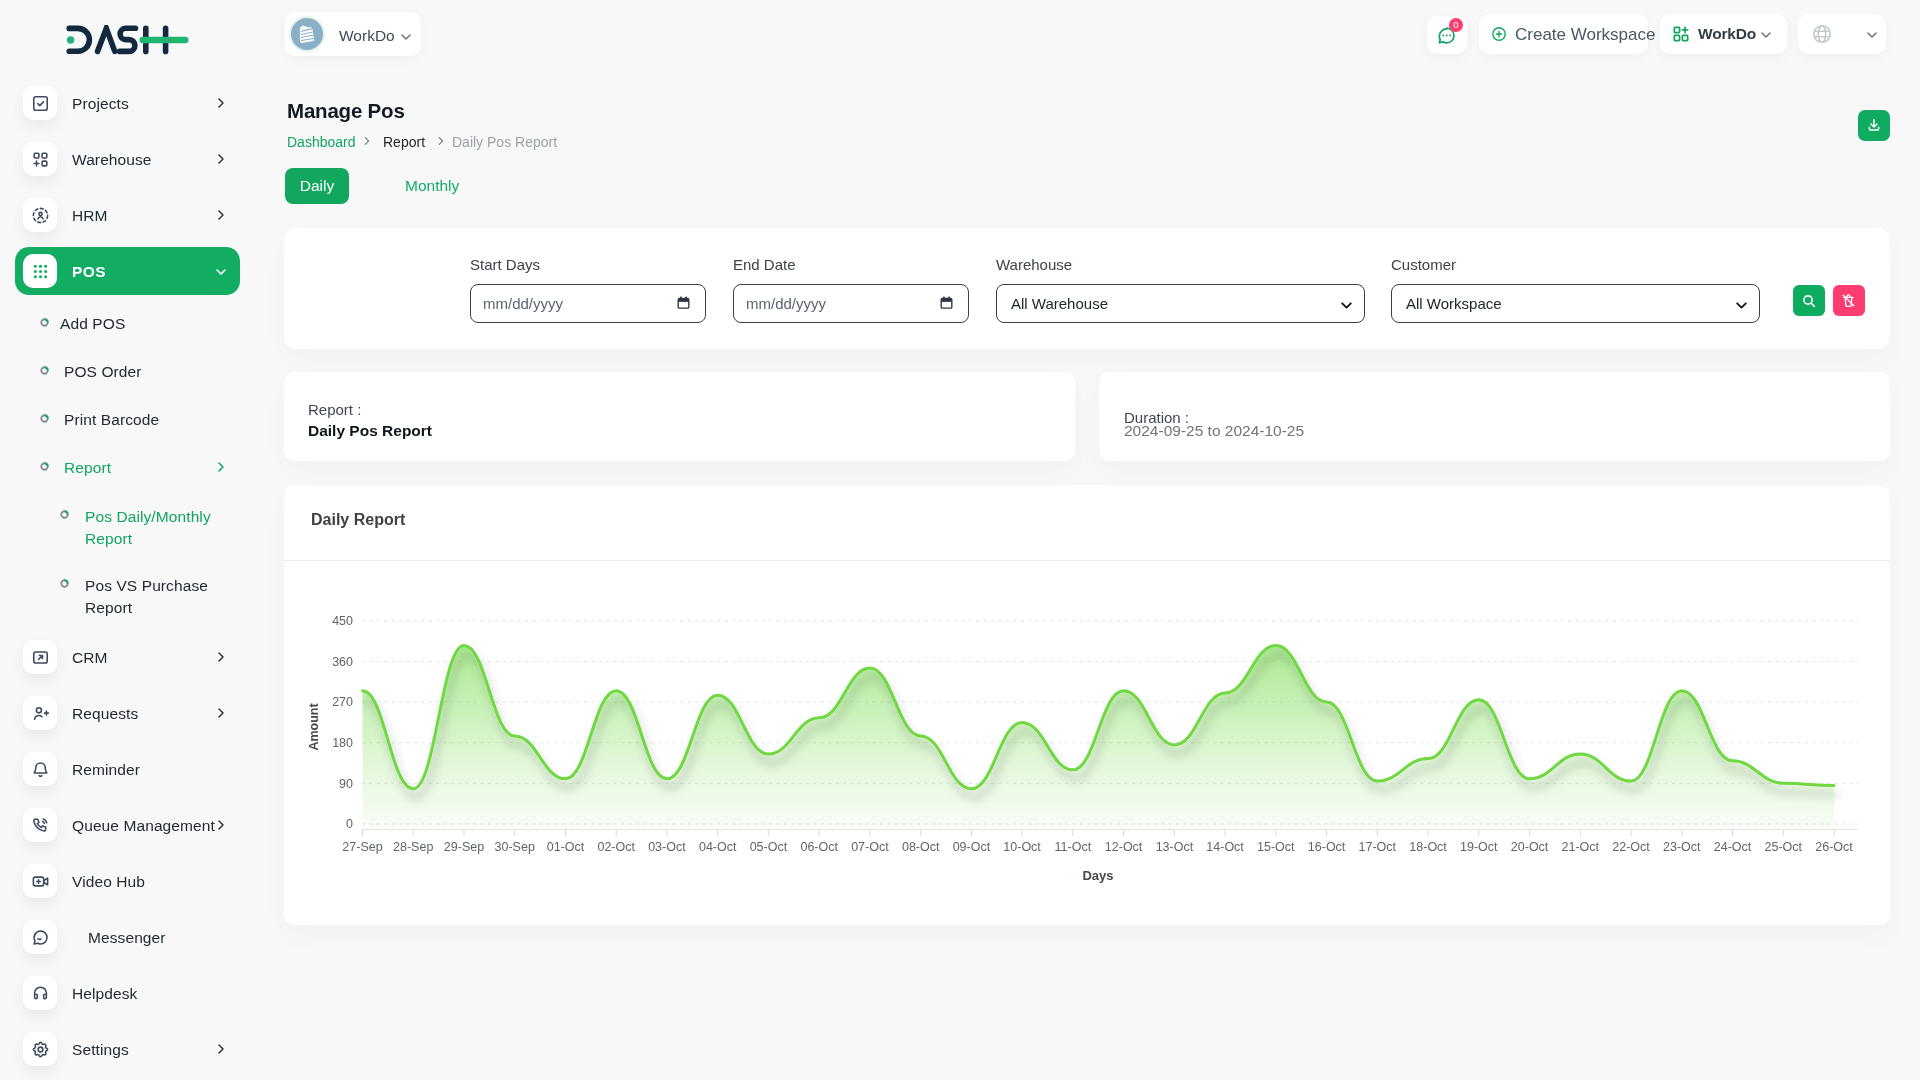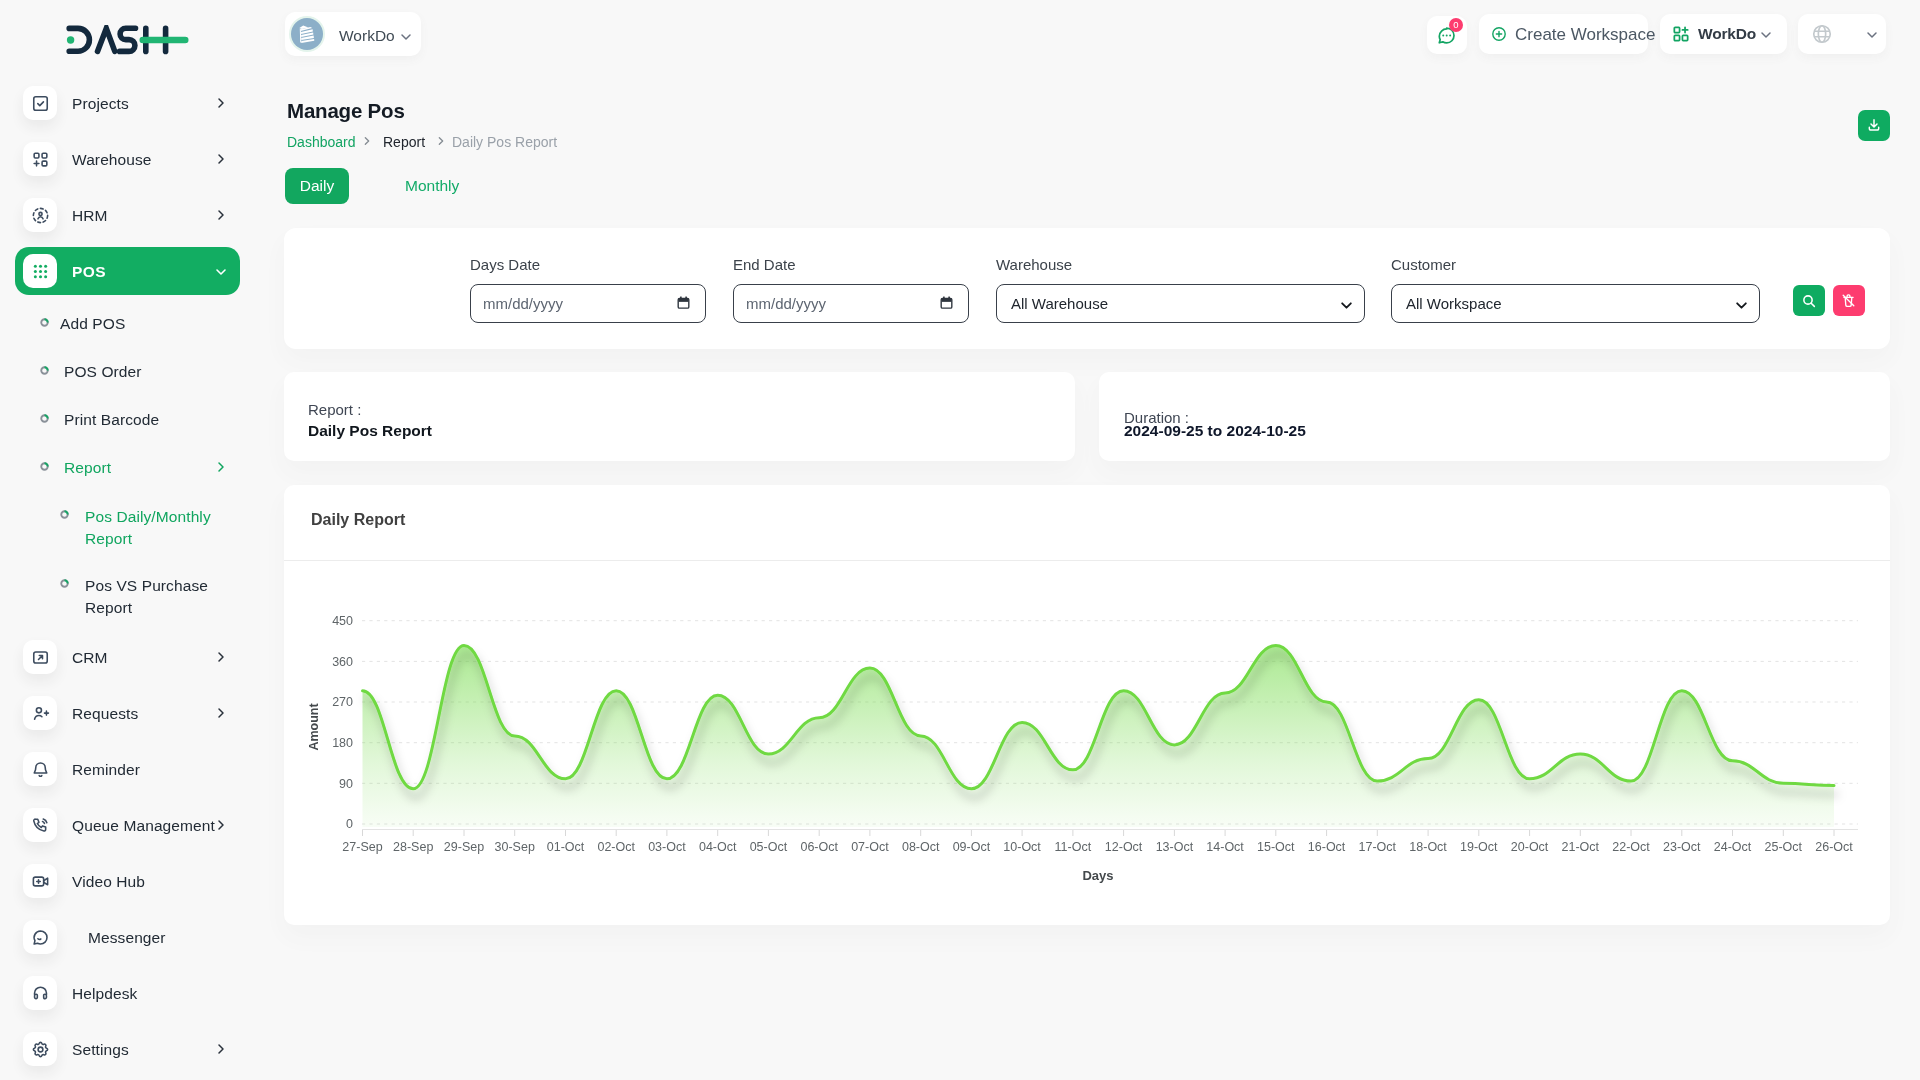--- a/index.html
+++ b/index.html
@@ -278,21 +278,21 @@
 <div class="abs" style="left:452px;top:134px;font-size:14px;color:#9aa1a9;">Daily Pos Report</div>
 <div class="abs" style="left:1858px;top:110px;width:32px;height:31px;background:#0fab61;border-radius:7px;"></div>
 <svg class="abs" style="left:1866px;top:117px;" width="16" height="16" viewBox="0 0 24 24" fill="none" stroke="#fff" stroke-width="2.2" stroke-linecap="round" stroke-linejoin="round">
     <path d="M12 4v10M7.5 10.5L12 15l4.5-4.5"></path>
     <path d="M5 15.5v2.3a1.8 1.8 0 0 0 1.8 1.8h10.4a1.8 1.8 0 0 0 1.8-1.8v-2.3"></path>
   </svg>
 <div class="abs" style="left:285px;top:168px;width:64px;height:36px;background:#12a75f;border-radius:8px;color:#fff;font-size:15.5px;display:flex;align-items:center;justify-content:center;">Daily</div>
 <div class="abs" style="left:366px;top:177px;font-size:15.5px;color:#12ab68;margin-left:39px;">Monthly</div>
 
 <div class="card" style="left:284px;top:228px;width:1606px;height:121px;"></div>
-<div class="lbl" style="left:470px;top:256px;">Days Date</div>
+<div class="lbl" style="left:470px;top:256px;">Start Days</div>
 <div class="lbl" style="left:733px;top:256px;">End Date</div>
 <div class="lbl" style="left:996px;top:256px;">Warehouse</div>
 <div class="lbl" style="left:1391px;top:256px;">Customer</div>
 <div class="inp" style="left:470px;top:284px;width:236px;"></div>
 <div class="abs" style="left:483px;top:295px;font-size:15px;color:#5e6672;">mm/dd/yyyy</div>
 <svg class="abs" style="left:676px;top:295px;" width="15" height="15" viewBox="0 0 24 24">
     <rect x="3.5" y="5.5" width="17" height="15.5" rx="2" fill="none" stroke="#2e353e" stroke-width="2.2"></rect>
     <path d="M4 6h16v5H4z" fill="#2e353e"></path>
     <rect x="6.5" y="2.5" width="2.6" height="4" fill="#2e353e"></rect>
     <rect x="14.9" y="2.5" width="2.6" height="4" fill="#2e353e"></rect>
@@ -325,21 +325,21 @@
     <path d="M5.5 7.5h13M7.3 7.5l.9 11a2 2 0 0 0 2 1.8h3.6a2 2 0 0 0 2-1.8l.9-11"></path>
     <path d="M10 7V5.6A1.6 1.6 0 0 1 11.6 4h.8A1.6 1.6 0 0 1 14 5.6V7"></path>
     <path d="M4.5 4.5l15 15"></path>
   </svg>
 
 <div class="card" style="left:284px;top:372px;width:791px;height:89px;border-radius:10px;"></div>
 <div class="abs flabel" style="left:308px;top:401px;">Report :</div>
 <div class="abs" style="left:308px;top:422px;font-size:15.5px;font-weight:bold;color:#10161d;">Daily Pos Report</div>
 <div class="card" style="left:1099px;top:372px;width:791px;height:89px;border-radius:10px;"></div>
 <div class="abs flabel" style="left:1124px;top:401px;margin-top:8px;">Duration :</div>
-<div class="abs" style="left:1124px;top:422px;font-size:15.5px;font-weight:bold;color:#0f172a;">2024-09-25 to 2024-10-25</div>
+<div class="abs" style="left:1124px;top:422px;font-size:15.5px;font-weight:normal;color:#737373;">2024-09-25 to 2024-10-25</div>
 
 <div class="card" style="left:284px;top:485px;width:1606px;height:440px;border-radius:10px;"></div>
 <div class="abs" style="left:311px;top:511px;font-size:16px;font-weight:bold;color:#404040;">Daily Report</div>
 <div class="abs" style="left:284px;top:560px;width:1606px;height:1px;background:#ececec;"></div>
 <div class="abs" style="left:284px;top:560px;width:1606px;height:365px;">
 <svg class="chart" width="1606" height="365" viewBox="0 0 1606 365">
 <defs>
 <linearGradient id="ag" x1="0" y1="0" x2="0" y2="1">
 <stop offset="0" stop-color="#6fd943" stop-opacity="0.58"></stop>
 <stop offset="0.65" stop-color="#6fd943" stop-opacity="0.20"></stop>

